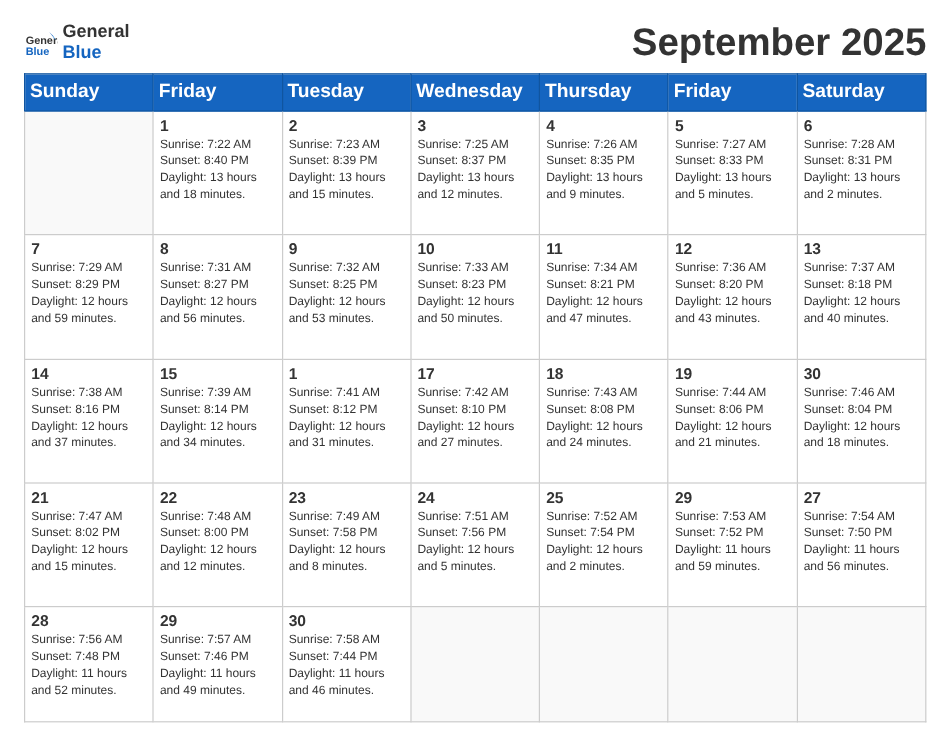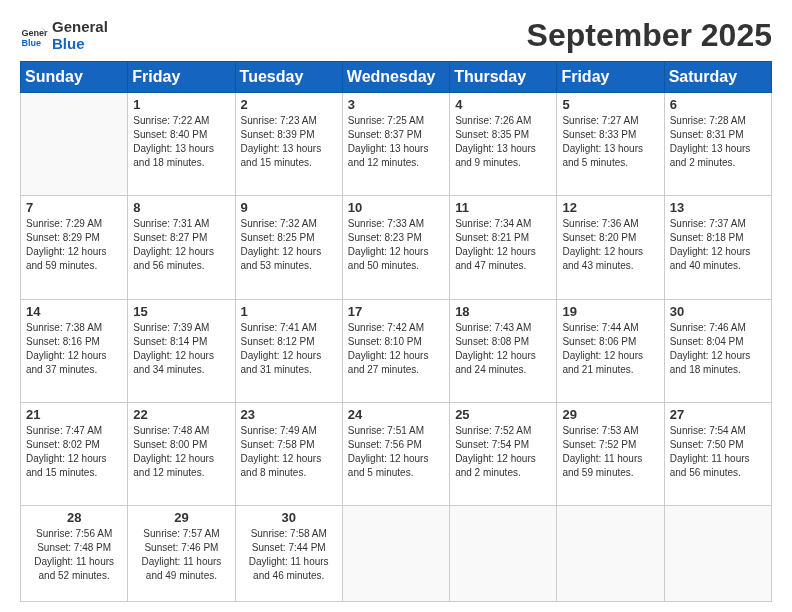--- a/index.html
+++ b/index.html
@@ -82,21 +82,20 @@
     .day-info {
       font-size: 10px;
       color: #333;
       line-height: 1.4;
     }
     .empty-cell {
       background: #f9f9f9;
     }
     tbody tr:last-child td {
       height: 80px;
-      text-align: center;
     }
   </style>
 </head>
 <body>
 
 <div class="page">
   <div class="header">
     <div class="logo">
       <svg class="logo-icon" viewBox="0 0 40 40" xmlns="http://www.w3.org/2000/svg">
         <text x="2" y="22" font-size="13" font-weight="bold" fill="#333" font-family="Arial">General</text>

